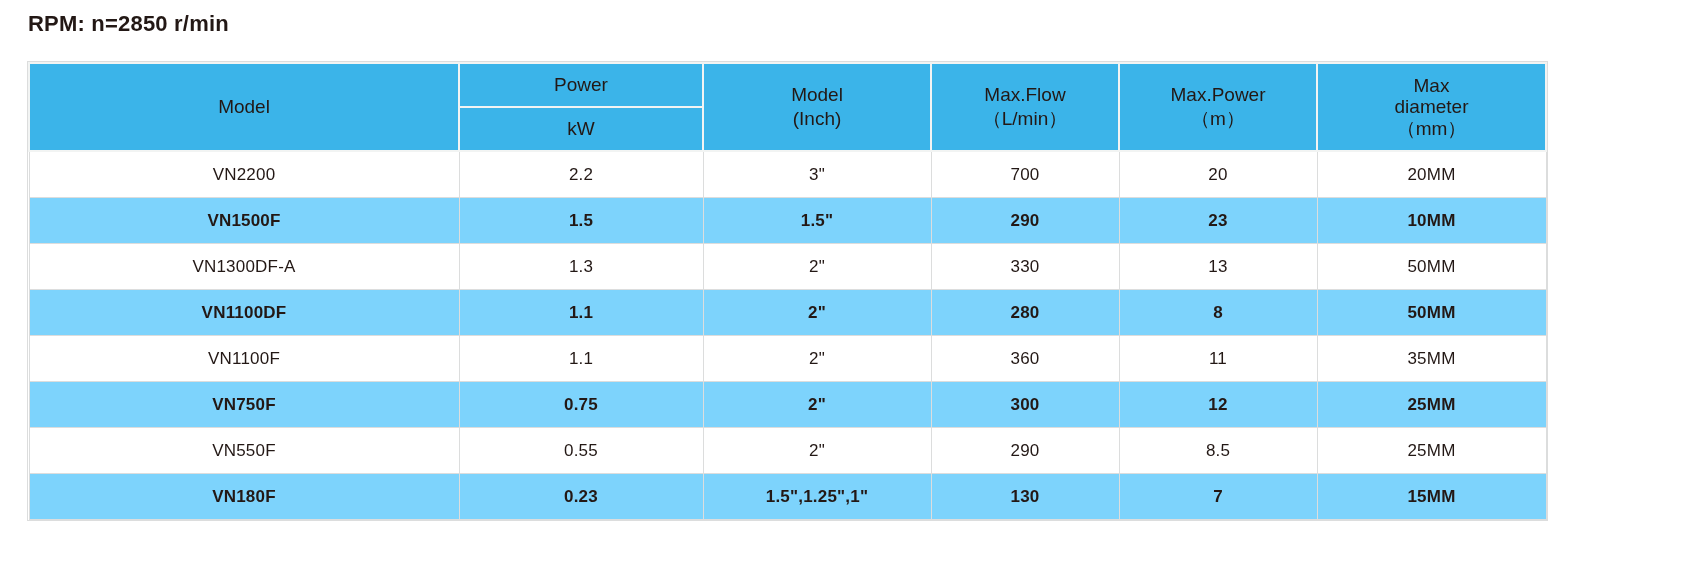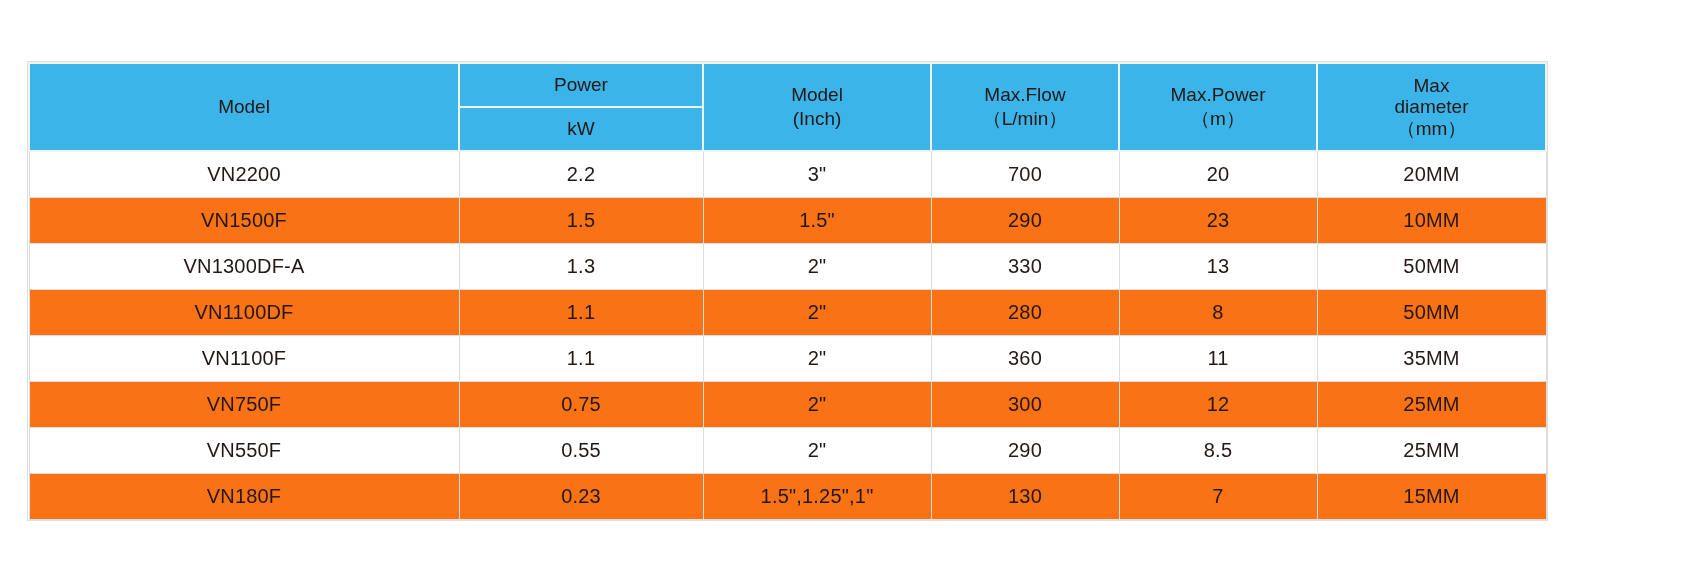--- a/index.html
+++ b/index.html
@@ -84,38 +84,40 @@
     margin-left: 26px;
   }
 
   .hdr-line { display: block; }
 
   
   table.spec tbody td {
     height: 45px;
     border: 1px solid #dcdddd;
     background: #ffffff;
-    font-size: 20px;
+    font-size: 17px;
     color: #231815;
     letter-spacing: 0.2px;
   }
   table.spec tbody tr.alt td {
-    background: #f97316;
+    background: #7dd3fc;
+    font-weight: bold;
   }
 
   
   table.spec {
     box-shadow: 0 0 0 1px #dcdddd;
   }
 </style>
 </head>
 <body>
 
 <div id="page">
 
+  <div id="title">RPM: n=2850 r/min</div>
 
   <div id="table-wrap">
     <table class="spec">
       <colgroup>
         <col class="c-model">
         <col class="c-power">
         <col class="c-outlet">
         <col class="c-flow">
         <col class="c-head">
         <col class="c-diameter">

